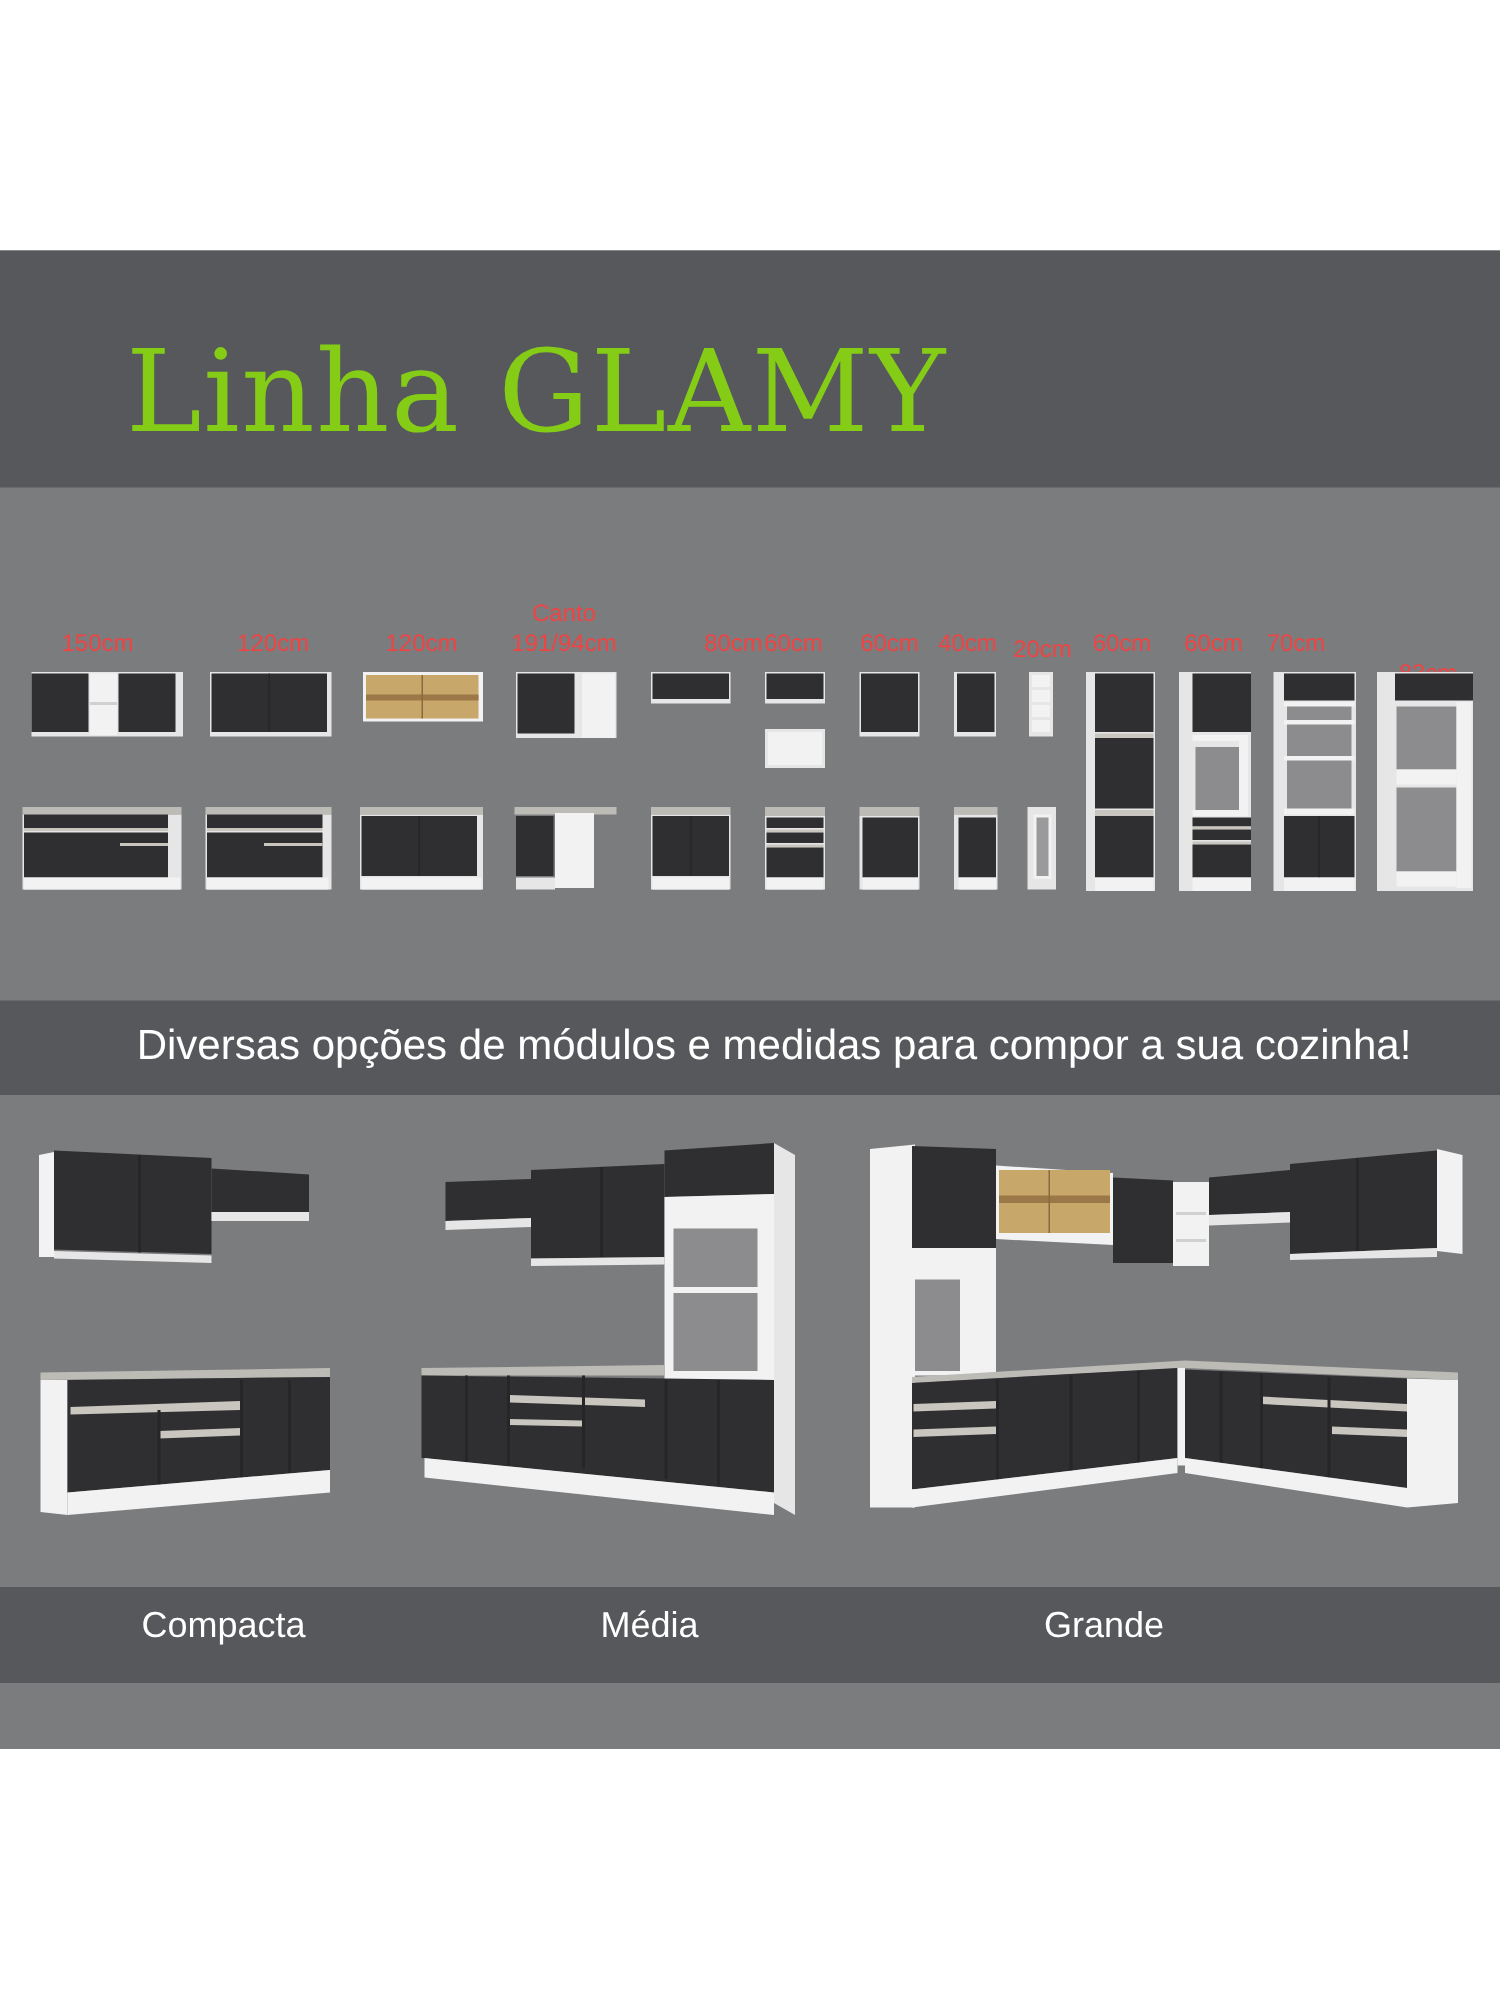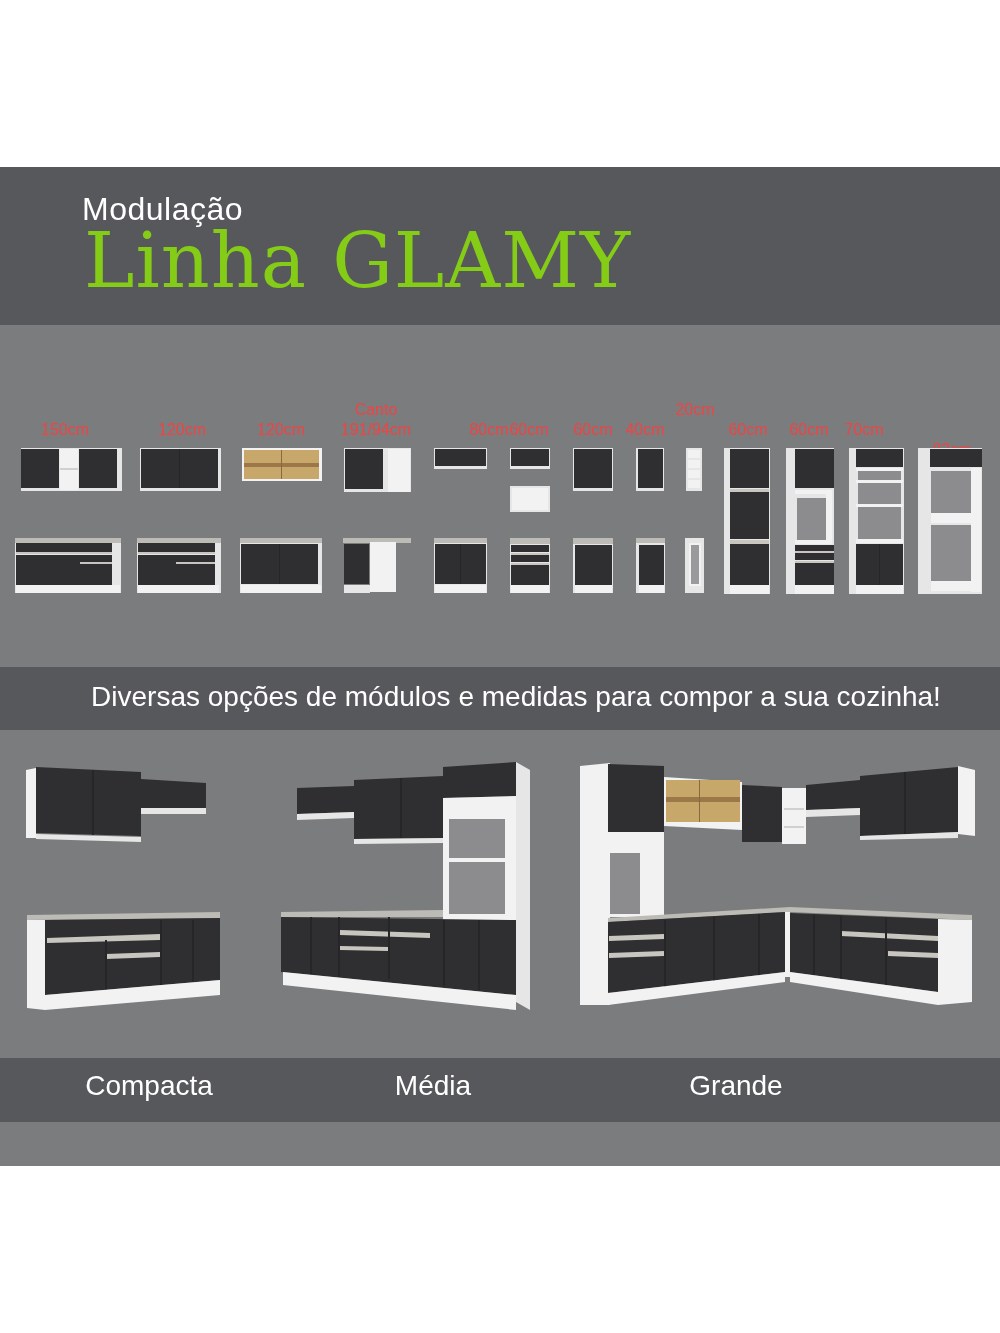--- a/index.html
+++ b/index.html
@@ -11,45 +11,44 @@
   .header .sub { position:absolute; left:82px; top:24px; font-size:32px; color:#ffffff; letter-spacing:0.5px; }
   .header .title { position:absolute; left:84px; top:52px; font-family:"DejaVu Serif", serif; font-size:76px; color:#84cc16; letter-spacing:1px; line-height:1.1; }
 
   .mod-labels { position:absolute; top:0; left:0; width:1000px; height:0; }
   .mod-label { position:absolute; color:#ef4444; font-size:16px; text-align:center; line-height:20px; transform:translateX(-50%); white-space:nowrap; }
 
   .band { position:absolute; left:0; width:1000px; background:#57585c; color:#fff; }
   .band-mid { top:667px; height:63px; }
   .band-mid .txt { position:absolute; left:16px; width:1000px; top:14px; text-align:center; font-size:28px; }
   .band-bottom { top:1058px; height:64px; }
-  .band-bottom .lbl { position:absolute; top:12px; font-size:28px; transform:translateX(-50%); white-space:nowrap; }
+  .band-bottom .lbl { position:absolute; top:12px; font-size:24px; transform:translateX(-50%); white-space:nowrap; }
 
   .svgwrap { position:absolute; left:0; top:0; }
 </style>
 </head>
 <body>
 
 <div class="panel"></div>
 
 <div class="header">
-  <div class="sub">Modulação</div>
   <div class="title">Linha GLAMY</div>
 </div>
 
 <div class="mod-labels">
   <div class="mod-label" style="left:65px;top:420px">150cm</div>
   <div class="mod-label" style="left:182px;top:420px">120cm</div>
   <div class="mod-label" style="left:281px;top:420px">120cm</div>
   <div class="mod-label" style="left:376px;top:400px">Canto</div>
   <div class="mod-label" style="left:376px;top:420px">191/94cm</div>
   <div class="mod-label" style="left:489px;top:420px">80cm</div>
   <div class="mod-label" style="left:529px;top:420px">60cm</div>
   <div class="mod-label" style="left:593px;top:420px">60cm</div>
   <div class="mod-label" style="left:645px;top:420px">40cm</div>
-  <div class="mod-label" style="left:695px;top:400px">20cm</div>
+  <div class="mod-label" style="left:695px;top:424px">20cm</div>
   <div class="mod-label" style="left:748px;top:420px">60cm</div>
   <div class="mod-label" style="left:809px;top:420px">60cm</div>
   <div class="mod-label" style="left:864px;top:420px">70cm</div>
   <div class="mod-label" style="left:952px;top:440px">83cm</div>
 </div>
 
 <svg class="svgwrap" width="1000" height="1333">
   <defs>
     <style>
       .d{fill:#2f2f31} .c{fill:#e6e6e6} .w{fill:#f2f2f2} .t{fill:#bdbbb5} .h{fill:#c9c6bf} .g{fill:#c8a76a} .gd{fill:#9c7748} .s{fill:#d0d0d0}

